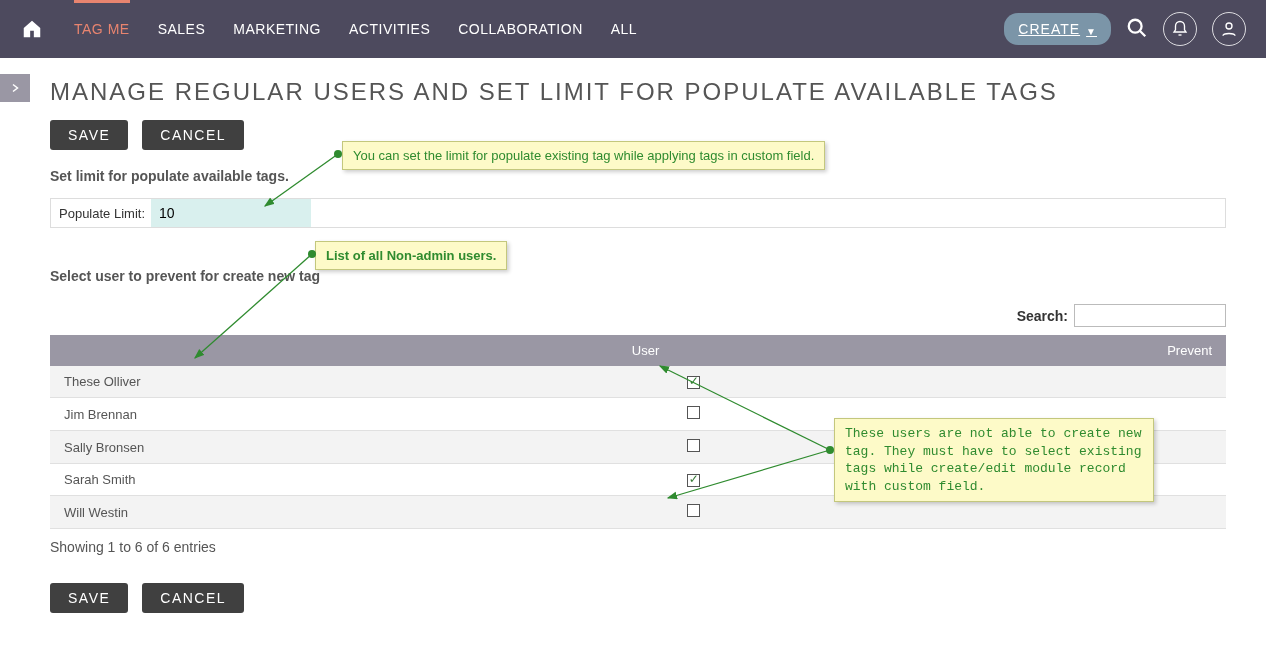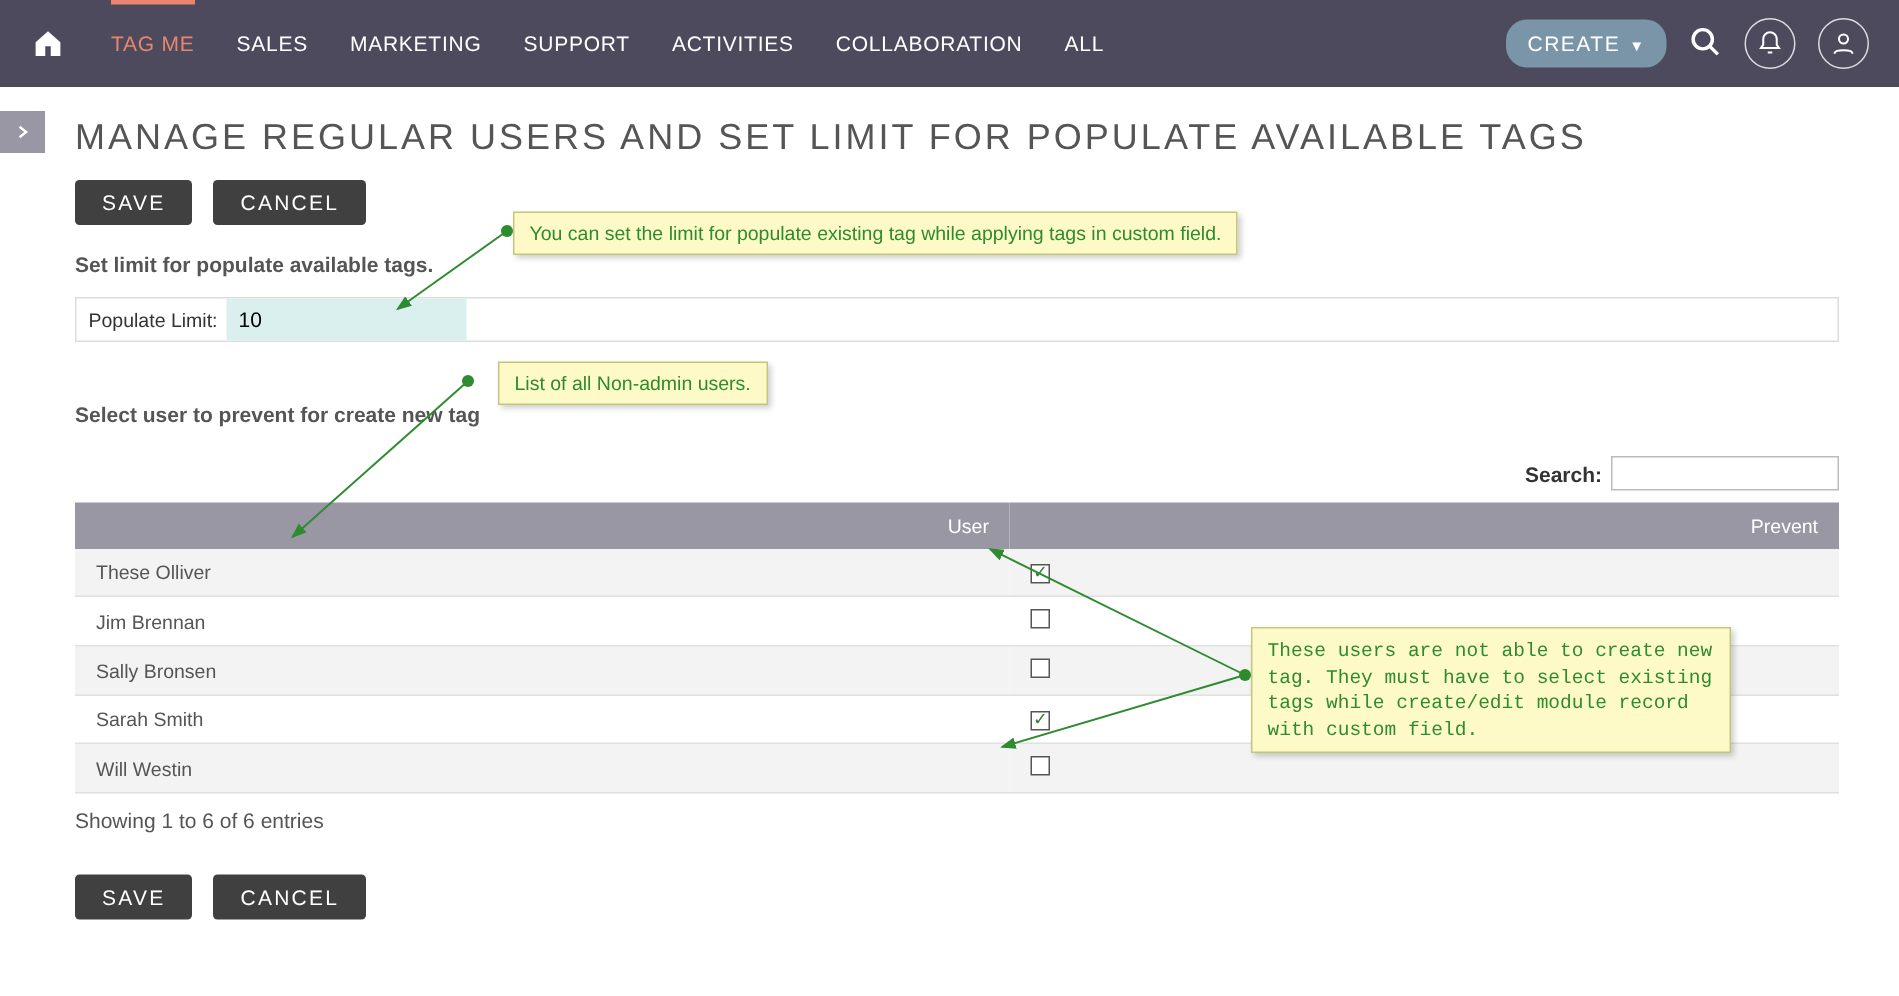--- a/index.html
+++ b/index.html
@@ -62,20 +62,21 @@
     color: #fff;
     border: none;
     padding: 8px 14px;
     font-size: 14px;
     letter-spacing: 1px;
     border-radius: 14px;
     cursor: pointer;
     display: flex;
     align-items: flex-end;
     gap: 6px;
+    text-decoration: underline;
   }
   .create-btn .dropdown-caret {
     font-size: 10px;
   }
   .circle-icon {
     width: 34px; height: 34px;
     border: 1.5px solid rgba(255,255,255,0.8);
     border-radius: 50%;
     display: flex;
     align-items: center;
@@ -233,21 +234,20 @@
 <div class="topbar">
   <div class="home-icon">
     <svg width="22" height="22" viewBox="0 0 24 24" fill="#fff" stroke="none">
         <path d="M3 11 L12 3 L21 11 L21 21 L14 21 L14 14 L10 14 L10 21 L3 21 Z"></path>
       </svg>
   </div>
   <div class="nav-tabs">
     <div class="nav-tab active">TAG ME</div>
     <div class="nav-tab">SALES</div>
     <div class="nav-tab">MARKETING</div>
-    <div class="nav-tab">SUPPORT</div>
     <div class="nav-tab">ACTIVITIES</div>
     <div class="nav-tab">COLLABORATION</div>
     <div class="nav-tab">ALL</div>
   </div>
   <div class="right-group">
     <button class="create-btn">
       <span>CREATE</span>
       <span class="dropdown-caret">▼</span>
     </button>
     <div class="search-btn">
@@ -334,21 +334,21 @@
   <div class="status-text">Showing 1 to 6 of 6 entries</div>
 
   <div class="btn-row bottom">
     <button class="btn-salmon">SAVE</button>
     <button class="btn-salmon">CANCEL</button>
   </div>
 
   <div class="callout" style="top:83px; left:342px;">You can set the limit for populate existing tag while applying tags in custom field.</div>
   <div class="callout-dot" style="top:92px; left:334px;"></div>
 
-  <div class="callout" style="top:183px; left:332px;">List of all Non-admin users.</div>
+  <div class="callout" style="top:183px; left:315px;font-weight:bold;">List of all Non-admin users.</div>
   <div class="callout-dot" style="top:192px; left:308px;"></div>
 
   <div class="callout" style="top:360px; left:834px; width:320px; line-height:1.35;font-family:Liberation Mono, monospace;">These users are not able to create new tag. They must have to select existing tags while create/edit module record with custom field.</div>
   <div class="callout-dot" style="top:388px; left:826px;"></div>
 
   <svg class="arrows" width="1200" height="660">
     <defs>
       <marker id="arrowhead" markerWidth="8" markerHeight="8" refX="7" refY="3" orient="auto">
         <polygon points="0 0, 8 3, 0 6" fill="#2f8b2f"></polygon>
       </marker>

